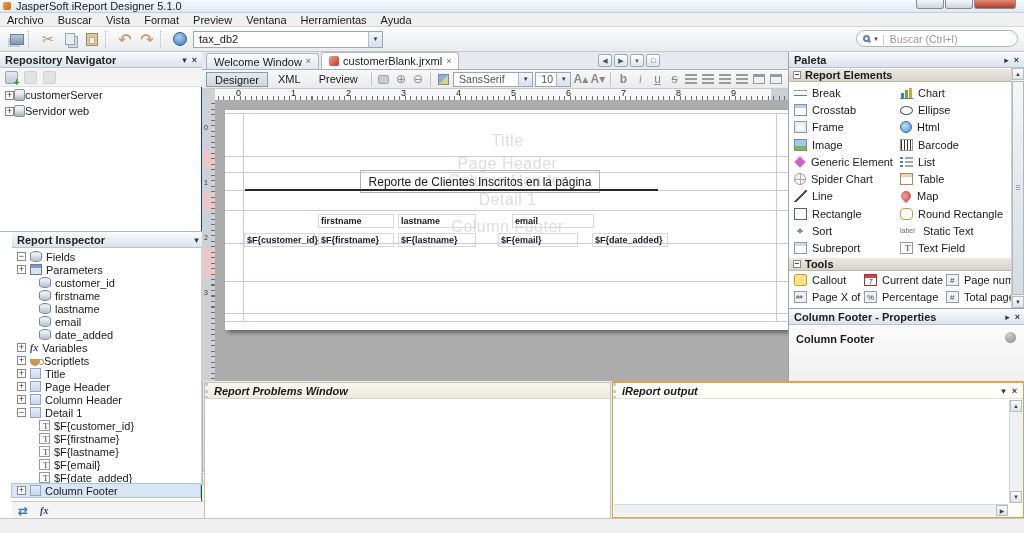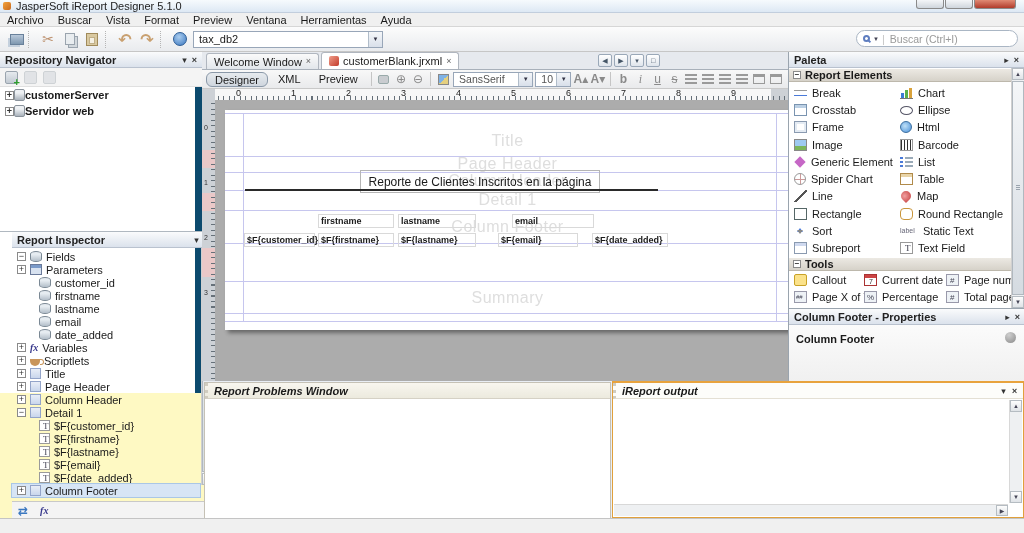--- a/index.html
+++ b/index.html
@@ -35,26 +35,26 @@
   .sicon::after{content:"";position:absolute;width:4px;height:2px;background:#5f7ec0;transform:rotate(45deg);right:-3px;bottom:-2px;}
   .sarrow{font-size:6px;color:#445;}
   .sdiv{color:#c5c5c5;}
   #searchbox input{border:none;outline:none;flex:1;font-size:10.5px;min-width:0;background:transparent;}
   #searchbox input::placeholder{color:#9a9a9a;}
   
   .phdr{height:16px;background:linear-gradient(#fafbfc,#dbe2ec);border-bottom:1px solid #b9c2cf;display:flex;align-items:center;padding:0 5px;font-weight:bold;color:#222;}
   .phdr .hic{margin-left:auto;display:flex;gap:5px;align-items:center;}
   .hico{font-size:9px;color:#333;line-height:10px;}
   
-  #leftcol{left:0;top:52px;width:202px;height:341px;background:#fff;border-right:7px solid #0c4a6e;}
+  #leftcol{left:0;top:52px;width:202px;height:467px;background:#fff;border-right:1px solid #0c4a6e;}
   #repo-tb{height:19px;background:#f4f4f4;border-bottom:1px solid #e0e0e0;display:flex;align-items:center;gap:6px;padding:0 5px;}
   .r-add{width:13px;height:13px;background:linear-gradient(#e6eaee,#c2cad2);border:1px solid #9aa4ae;border-radius:2px;position:relative;}
   .r-add::after{content:"+";color:#2d9e2d;font-weight:bold;font-size:11px;position:absolute;right:-3px;bottom:-5px;}
   .r-dis{width:13px;height:13px;background:#d5d9dd;border:1px solid #b5bcc2;border-radius:2px;opacity:.6;}
-  .trow{height:16px;display:flex;align-items:center;padding-left:5px;font-weight:bold;}
+  .trow{height:16px;display:flex;align-items:center;padding-left:5px;}
   .t-exp{width:9px;height:9px;border:1px solid #8a8a8a;background:#fff;font-size:9px;line-height:7px;text-align:center;color:#333;flex:none;}
   .t-exp.plus::before{content:"+";}
   .t-exp.minus::before{content:"\2212";}
   .t-server{width:11px;height:12px;border:1px solid #8a939c;border-radius:2px;background:linear-gradient(#eef1f4 30%,#aab3bc);flex:none;}
   .lbl{white-space:nowrap;}
   
   .irow{height:13px;display:flex;align-items:center;gap:4px;padding-left:5px;}
   .irow.c{padding-left:27px;}
   .irow.sel{background:#d7e5f5;outline:1px solid #aac7e6;}
   .t-params{width:12px;height:11px;background:linear-gradient(180deg,#7a9ac9 3px,#d8e2f0 3px);border:1px solid #6a7a9a;flex:none;}
@@ -75,21 +75,21 @@
   
   #centercol{left:202px;top:52px;width:586px;height:329px;background:#acacac;}
   #tabstrip{left:0;top:0;width:586px;height:18px;background:#e6e9ee;border-bottom:1px solid #a8b0ba;display:flex;align-items:flex-end;padding-left:4px;position:absolute;}
   .tab{height:16px;display:flex;align-items:center;gap:4px;padding:0 7px;border:1px solid #b0b6bf;border-bottom:none;border-radius:3px 3px 0 0;background:linear-gradient(#fafafa,#e2e6eb);margin-right:2px;white-space:nowrap;text-align:right;}
   .tab.active{background:#fff;height:17px;font-weight:normal;}
   .tclose{color:#666;font-size:9px;line-height:9px;}
   .jrxml-ico{width:10px;height:10px;background:linear-gradient(135deg,#ef9d8a,#c23a2a);border-radius:2px;flex:none;}
   .tabnav{position:absolute;right:128px;top:2px;display:flex;gap:2px;}
   .tnav{width:14px;height:13px;border:1px solid #9aa8b8;background:linear-gradient(#fff,#dfe5ec);border-radius:2px;font-size:7px;color:#456;display:flex;align-items:center;justify-content:center;}
   #edtb{left:0;top:18px;width:586px;height:19px;background:linear-gradient(#f8f8f8,#e9eaec);border-bottom:1px solid #c9c9c9;display:flex;align-items:center;padding:0 4px;gap:2px;position:absolute;}
-  .vbtn{border:1px solid #8a98a8;border-radius:6px;background:linear-gradient(#e6eaee,#cfd6de);padding:0 8px;height:15px;line-height:14px;}
+  .vbtn{border:1px solid #8a98a8;border-radius:0;background:linear-gradient(#e6eaee,#cfd6de);padding:0 8px;height:15px;line-height:14px;}
   .vflat{padding:0 8px;}
   .sep{width:1px;height:14px;background:#c5c5c5;margin:0 3px;}
   .edico{width:15px;height:15px;display:flex;align-items:center;justify-content:center;color:#8a8a8a;font-size:12px;flex:none;}
   .balloon{width:11px;height:9px;background:#c9ccd0;border:1px solid #9aa;border-radius:2px;}
   .fmtico{width:11px;height:11px;background:linear-gradient(135deg,#7fb2e5 50%,#e5d07f 50%);border:1px solid #888;}
   .bld{font-weight:bold;color:#8a8a8a;}
   .itl{font-style:italic;color:#8a8a8a;font-family:"Liberation Serif",serif;}
   .unl{text-decoration:underline;color:#8a8a8a;}
   .stk{text-decoration:line-through;color:#8a8a8a;}
   .alico{width:12px;height:10px;background:repeating-linear-gradient(180deg,#9a9a9a 0 2px,transparent 2px 4px);flex:none;}
@@ -456,21 +456,20 @@
         <span class="vnum" style="top:134px;">2</span>
         <span class="vnum" style="top:189px;">3</span>
       </div>
       <div id="page">
 
         <div class="wm" style="top:22px;">Title</div>
         <div class="wm" style="top:45px;">Page Header</div>
         <div class="wm" style="top:62px;">Column Header</div>
         <div class="wm" style="top:81px;">Detail 1</div>
         <div class="wm" style="top:108px;">Column Footer</div>
-        <div class="wm" style="top:179px;">Summary</div>
 
         <div class="bline" style="top:3px;"></div>
         <div class="bline" style="top:46px;"></div>
         <div class="bline" style="top:62px;"></div>
         <div class="bline" style="top:80px;"></div>
         <div class="bline" style="top:100px;"></div>
         <div class="bline" style="top:133px;"></div>
         <div class="bline" style="top:171px;"></div>
         <div class="bline" style="top:203px;"></div>
         <div class="bline" style="top:211px;"></div>

